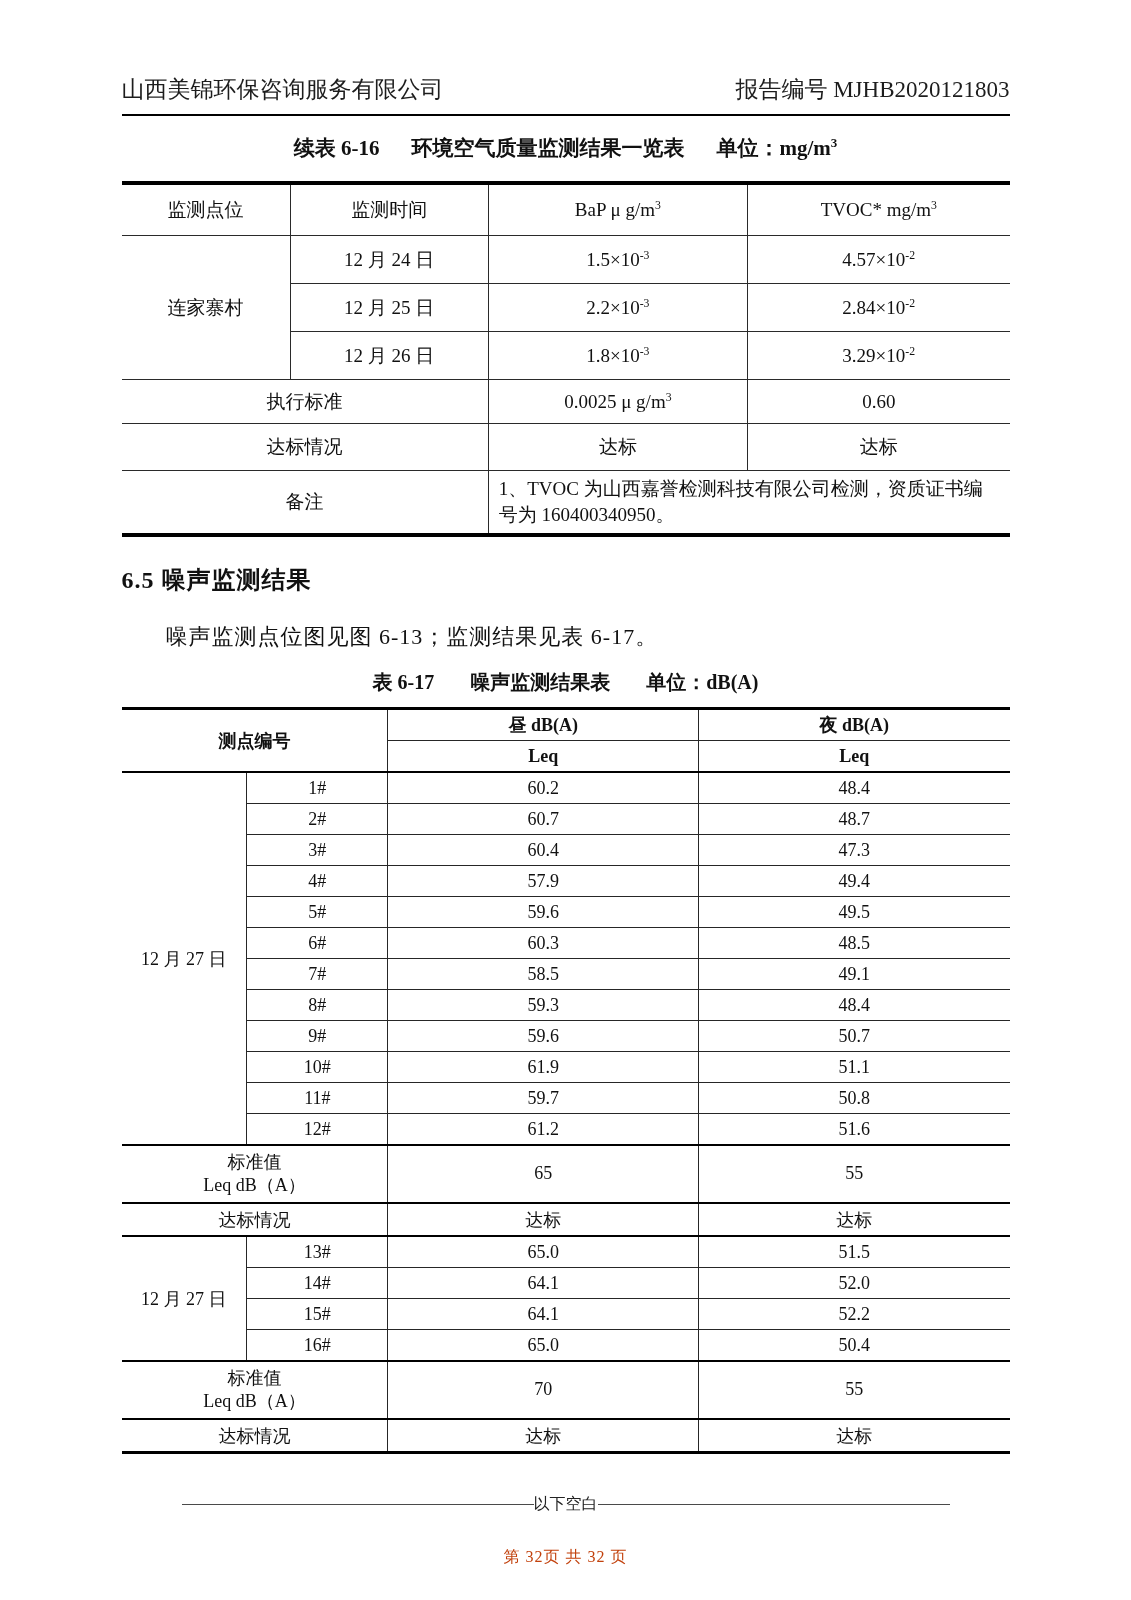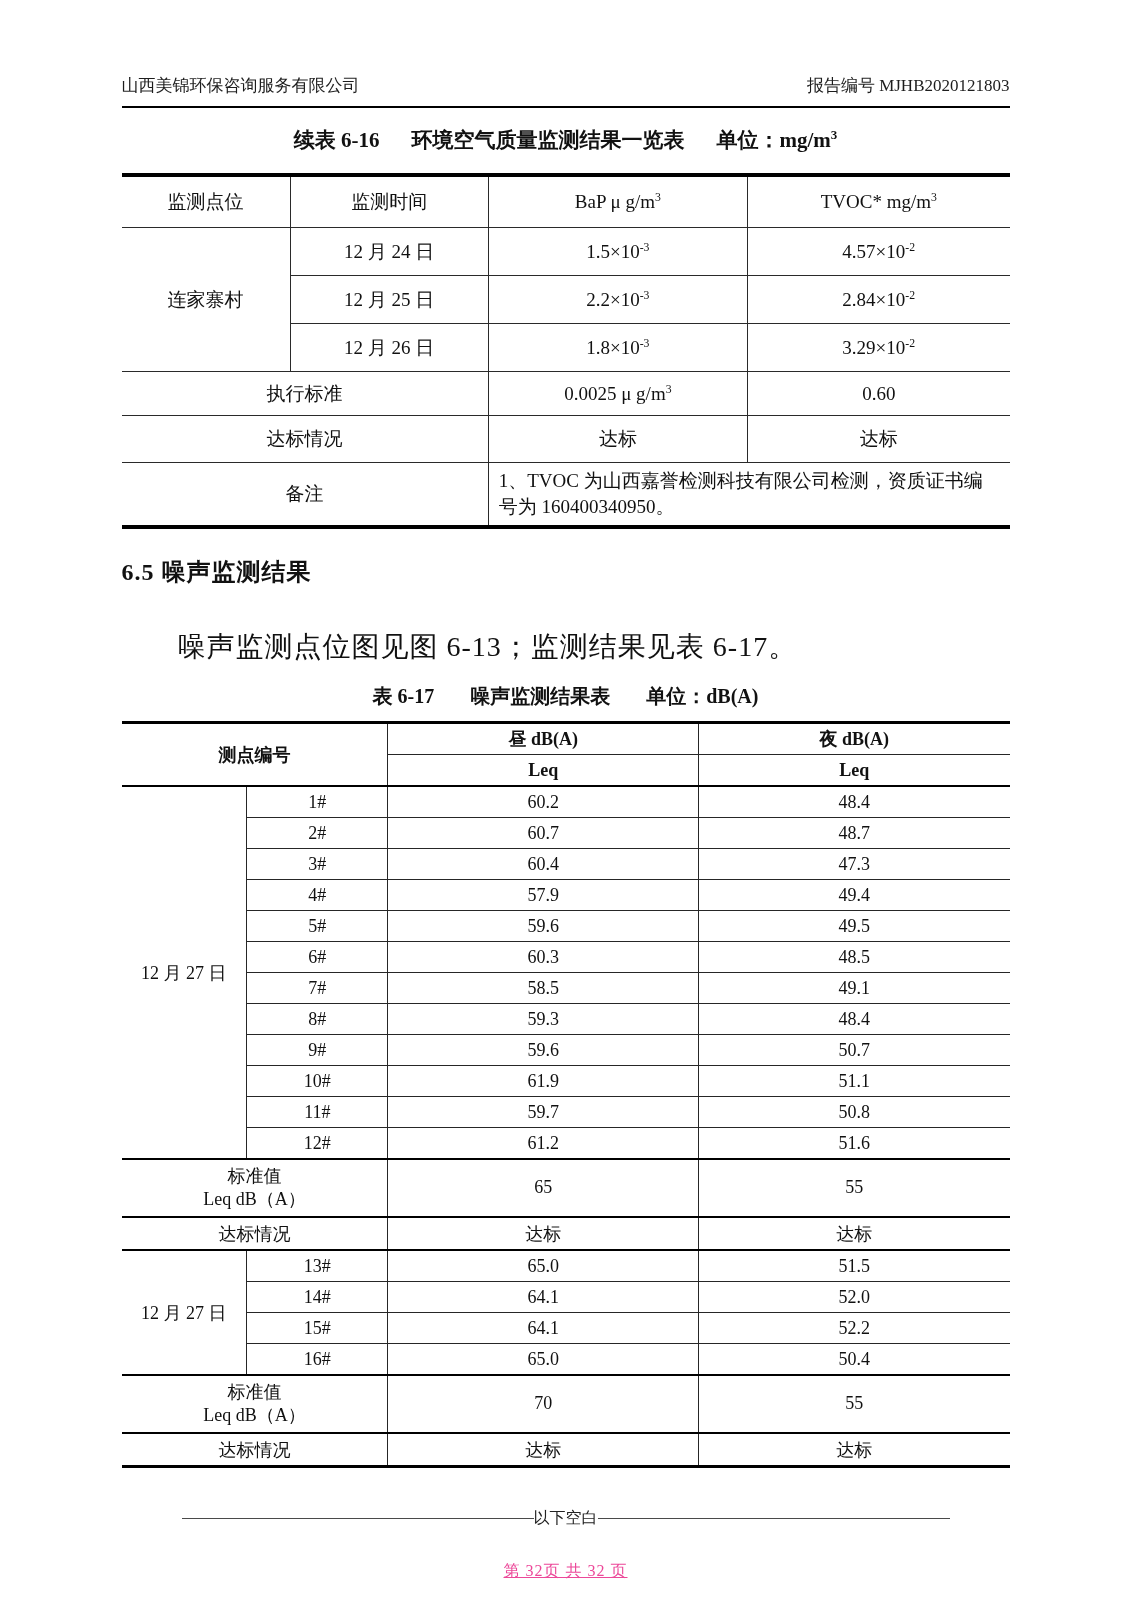--- a/index.html
+++ b/index.html
@@ -10,21 +10,21 @@
     color: #111;
   }
   .page { position: relative; width: 1131px; height: 1600px; overflow: hidden; background: #fff; }
   .content { width: 888px; margin: 0 auto; }
 
   
   .doc-header {
     display: flex; justify-content: space-between; align-items: flex-end;
     padding-top: 74px; padding-bottom: 9px;
     border-bottom: 2px solid #000;
-    font-size: 17px; color: #1d1d1d;
+    font-size: 23px; color: #1d1d1d;
   }
 
   
   .tbl-caption {
     display: flex; justify-content: center; align-items: baseline;
     font-weight: bold; text-align: center;
   }
   .cap16 { margin-top: 18px; font-size: 21px; gap: 32px; }
   .cap17 { margin-top: 17px; font-size: 20px; gap: 36px; }
   sup { font-size: 0.62em; line-height: 0; }
@@ -52,30 +52,30 @@
   .t17 tr td:last-child { border-right: none; }
   .t17 .r-hdr td { height: 30px; }
   .t17 .r-data td { height: 30px; }
   .t17 .r-std td { height: 56px; line-height: 1.3; }
   .t17 .r-comp td { height: 31px; }
   .t17 .bold { font-weight: bold; }
   .t17 tr.sep td { border-top: 2.5px solid #000; }
 
   
   .section-heading { font-size: 24px; font-weight: bold; margin: 27px 0 0 0; letter-spacing: 1px; }
-  .body-para { font-size: 28px; margin: 40px 0 0 0; text-indent: 2em; letter-spacing: 1px; }
+  .body-para { font-size: 22px; margin: 26px 0 0 0; text-indent: 2em; letter-spacing: 1px; }
 
   
   .blank-divider {
     margin-top: 40px;
     display: flex; align-items: center; justify-content: center;
     font-size: 16px; color: #222;
   }
   .blank-divider .line { border-top: 1.5px solid #4a4a4a; height: 0; width: 352px; }
-  .page-number { margin-top: 32px; text-align: center; font-size: 16px; color: #ec4899; letter-spacing: 1px; text-decoration: underline; }
+  .page-number { margin-top: 32px; text-align: center; font-size: 16px; color: #c2410c; letter-spacing: 1px; }
 </style>
 </head>
 <body>
 
 <div class="page">
   <div class="content">
 
     <div class="doc-header">
       <span>山西美锦环保咨询服务有限公司</span>
       <span>报告编号 MJHB2020121803</span>

